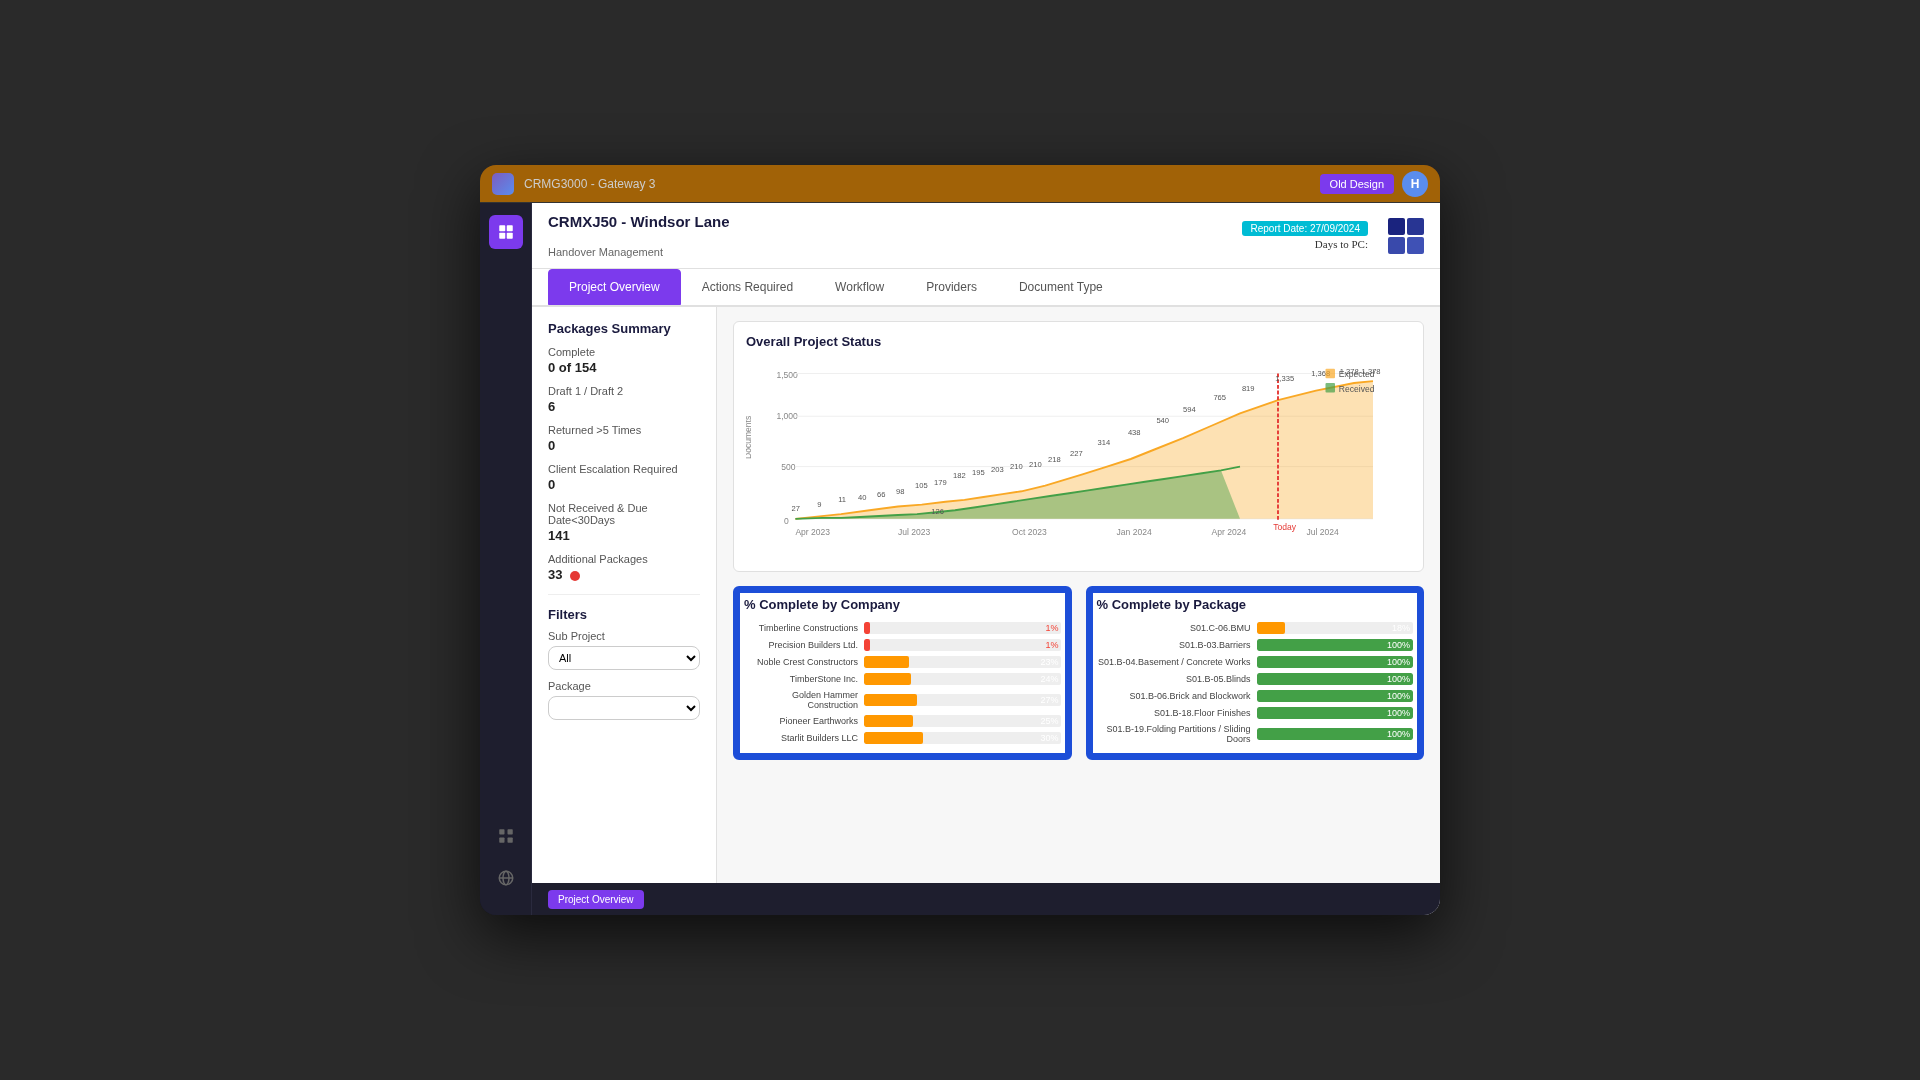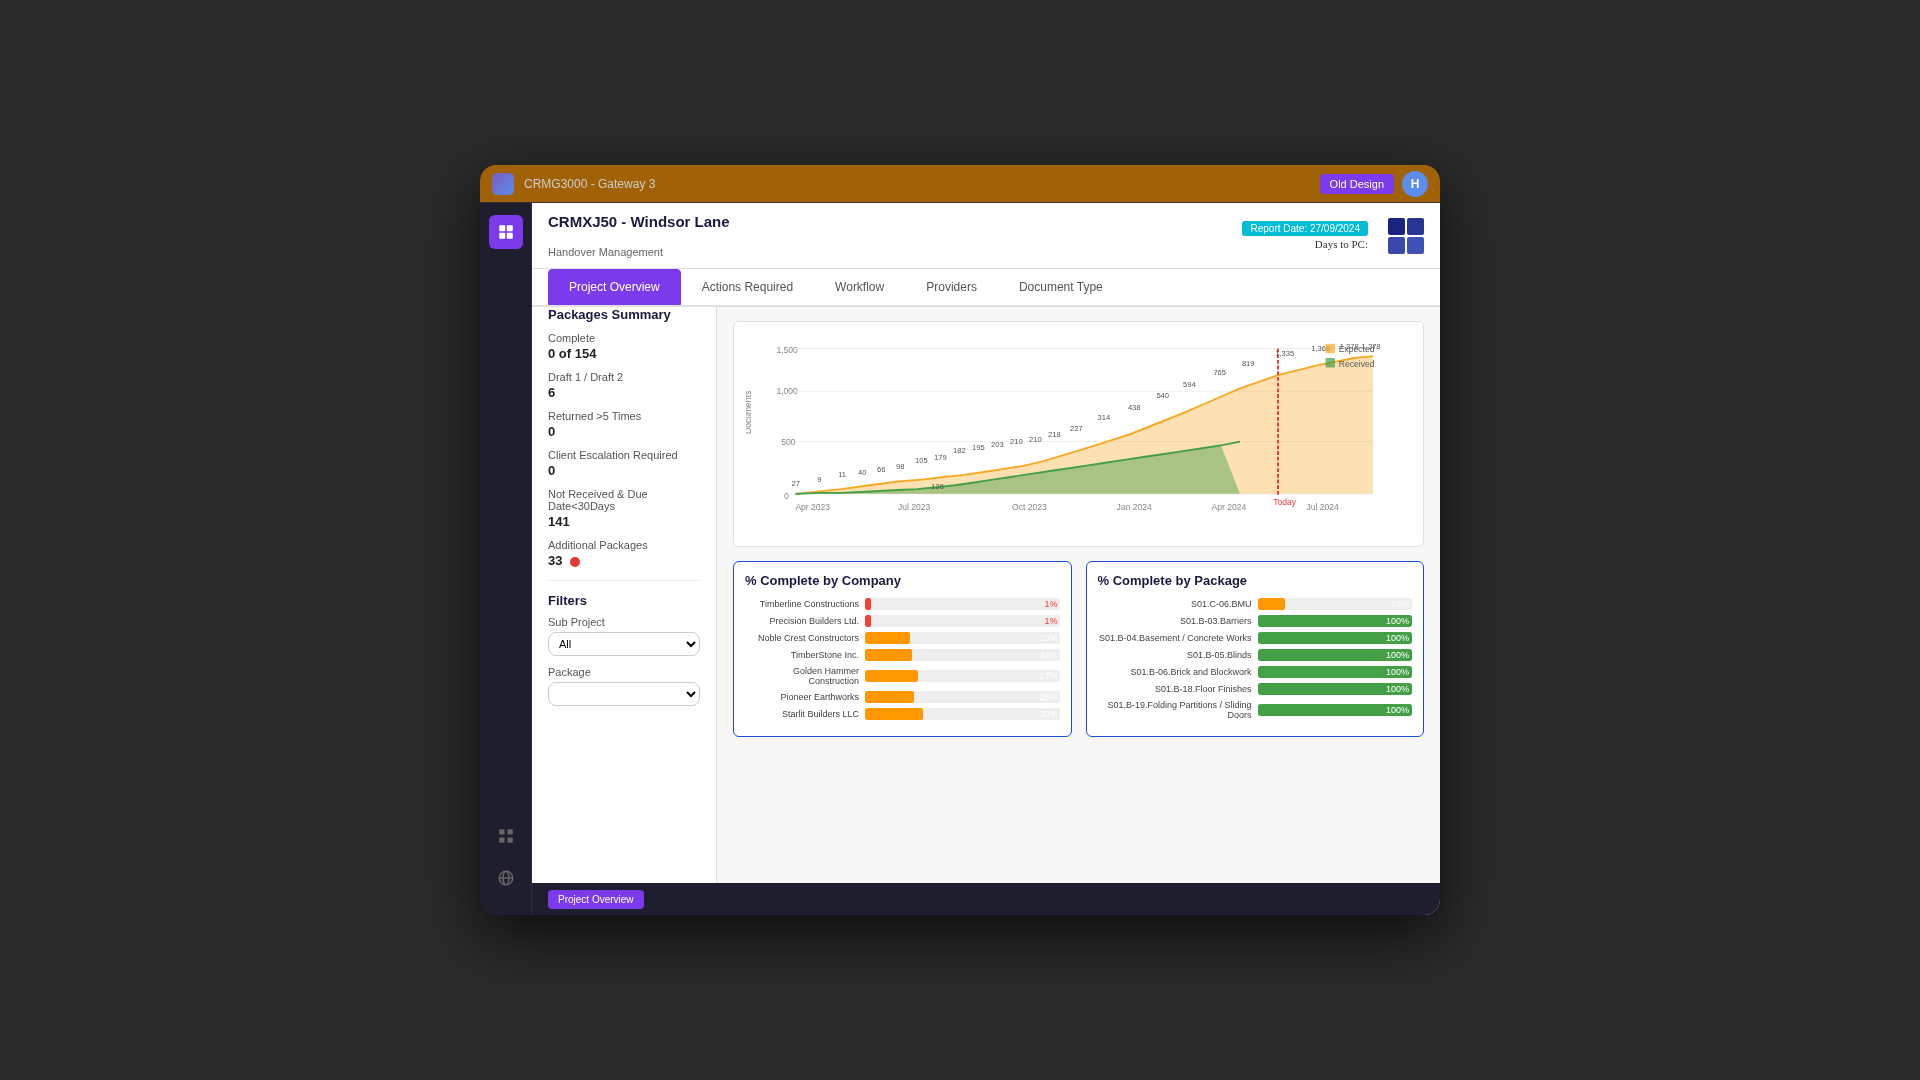--- a/index.html
+++ b/index.html
@@ -170,21 +170,21 @@
     .content-grid {
       display: flex;
       flex: 1;
       overflow: hidden;
     }
     
     .left-panel {
       width: 185px;
       background: white;
       border-right: 1px solid #e0e0e0;
-      padding: 0 16px;
+      padding: 14px 16px;
       overflow-y: auto;
     }
     .panel-section-title {
       font-size: 13px;
       font-weight: 700;
       color: #1a1a3e;
       margin-bottom: 10px;
     }
     .stat-label {
       font-size: 11px;
@@ -260,23 +260,23 @@
       height: 100%;
     }
     
     .bottom-charts {
       display: grid;
       grid-template-columns: 1fr 1fr;
       gap: 14px;
     }
     .mini-chart-container {
       background: white;
-      border: 1px solid #1d4ed8;
+      border: 7px solid #1d4ed8;
       border-radius: 6px;
-      padding: 11px;
+      padding: 4px;
     }
     .bar-row {
       display: flex;
       align-items: center;
       margin-bottom: 5px;
     }
     .bar-label {
       font-size: 9px;
       color: #444;
       width: 120px;
@@ -433,20 +433,21 @@
 
           <div class="filter-label">Package</div>
           <select class="filter-select">
             <option></option>
           </select>
         </div>
 
         <div class="right-panel">
 
           <div class="chart-container">
+            <div class="chart-title">Overall Project Status</div>
             <div class="chart-area">
               <svg class="main-chart" viewBox="0 0 700 200">
 
                 <text x="32" y="15" font-size="9" fill="#888">1,500</text>
                 <text x="32" y="58" font-size="9" fill="#888">1,000</text>
                 <text x="37" y="112" font-size="9" fill="#888">500</text>
                 <text x="40" y="168" font-size="9" fill="#888">0</text>
                 <text x="5" y="100" font-size="9" fill="#888" transform="rotate(-90,5,100)">Documents</text>
 
                 <line x1="52" y1="10" x2="660" y2="10" stroke="#eee" stroke-width="1"></line>

